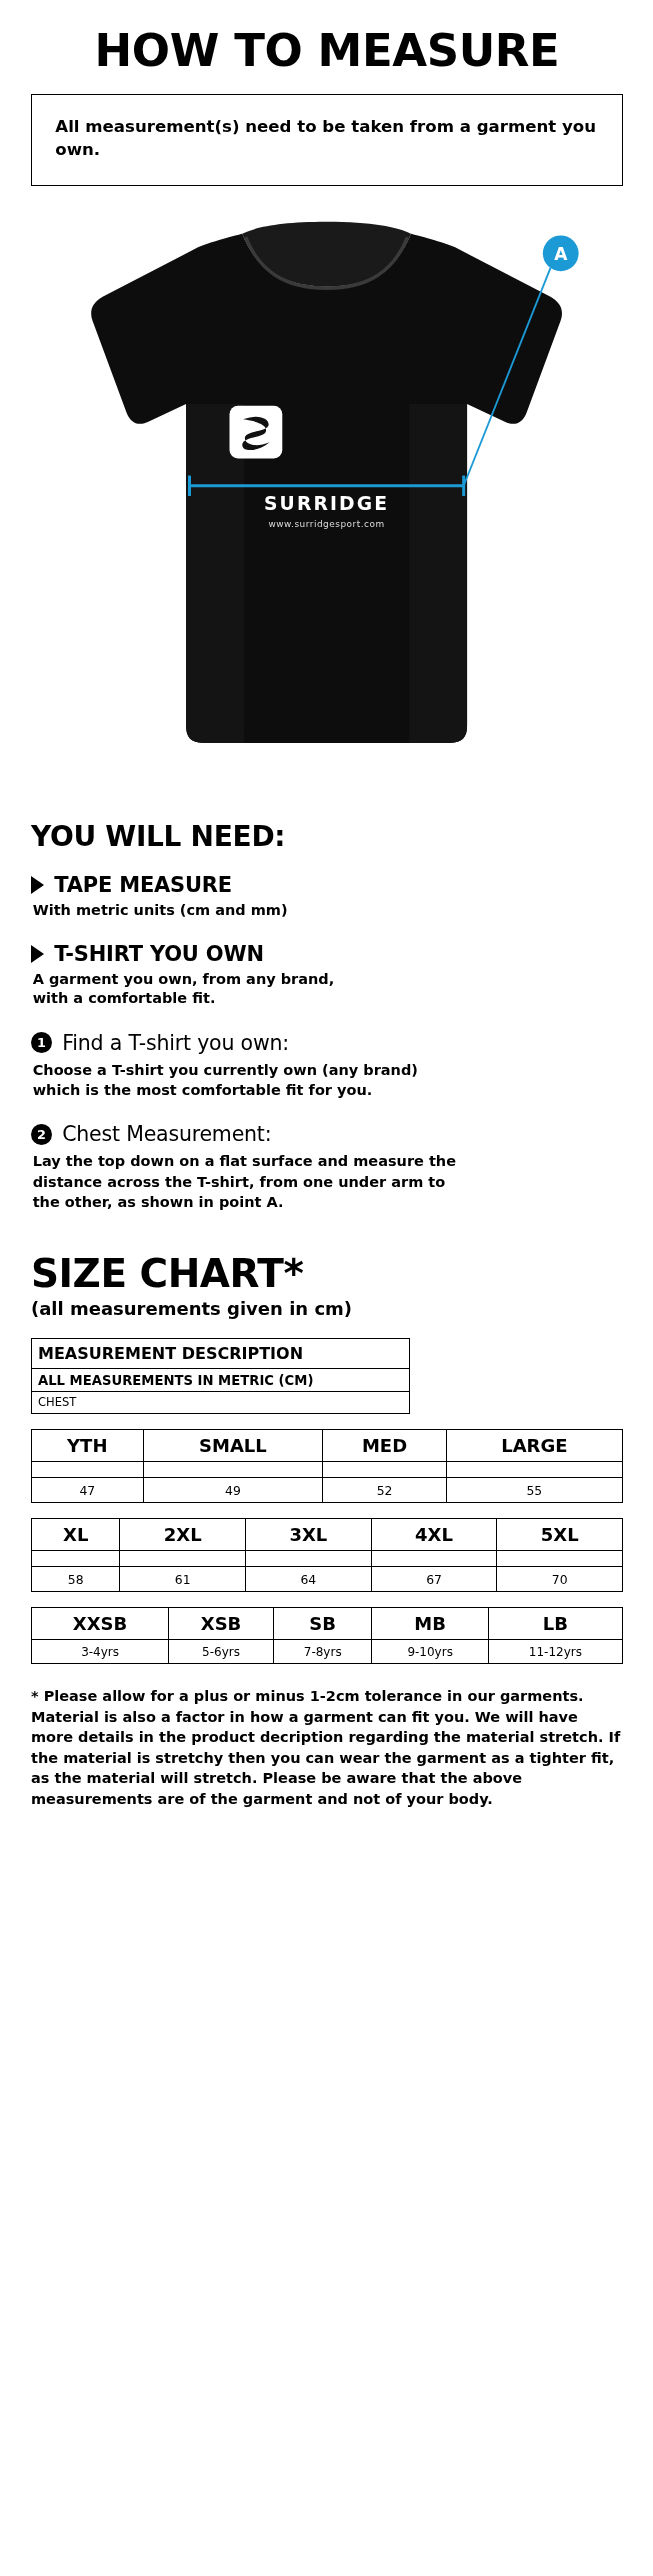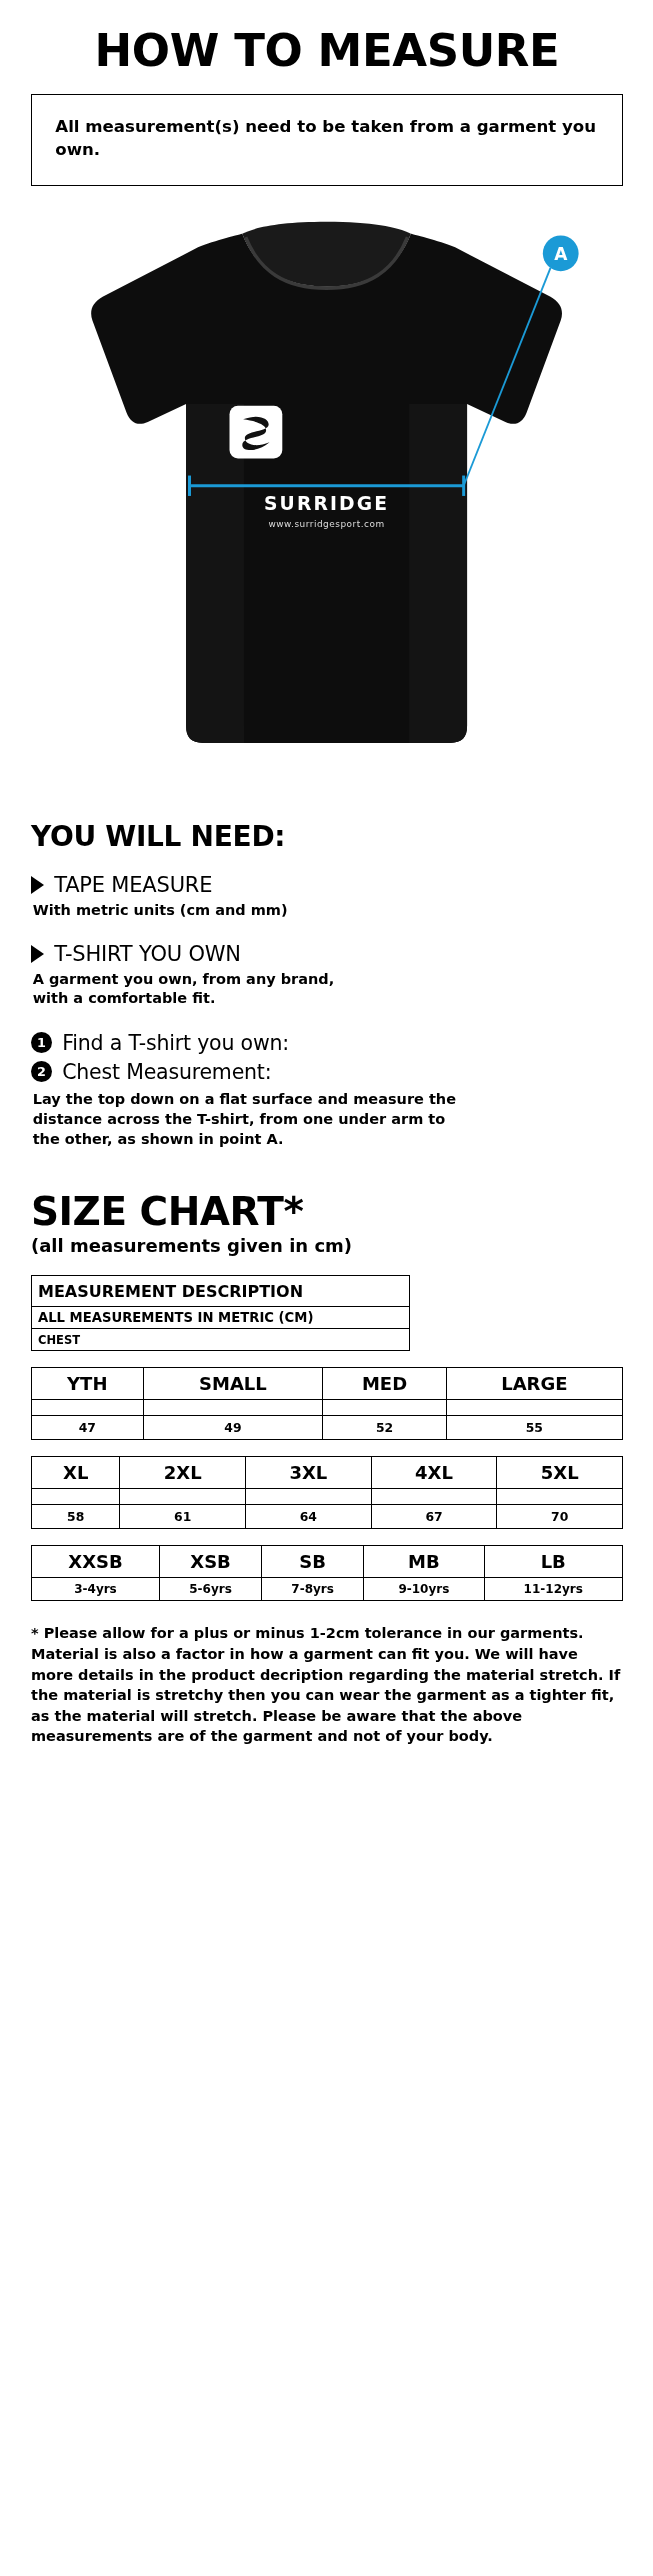--- a/index.html
+++ b/index.html
@@ -86,21 +86,21 @@
   .tri {
     width: 0;
     height: 0;
     border-left: 13.6px solid #000;
     border-top: 9.4px solid transparent;
     border-bottom: 9.4px solid transparent;
     flex: 0 0 auto;
   }
   .need-label {
     font-size: 21px;
-    font-weight: normal;
+    font-weight: bold;
     letter-spacing: -0.2px;
     text-align: right;
   }
   .need-desc {
     font-size: 14.5px;
     font-weight: bold;
     line-height: 1.35;
     margin: 0 0 22px 1.7px;
   }
 
@@ -139,21 +139,20 @@
   
   table {
     border-collapse: collapse;
     width: 100%;
     margin-bottom: 15.3px;
   }
   table td, table th {
     border: 1.4px solid #000;
     text-align: center;
     padding: 3.4px 1.7px;
-    font-weight: bold;
   }
 
   .desc-table td {
     text-align: left;
     padding-left: 6px;
     margin-left: 16px;
   }
   .desc-table .dt-head {
     font-size: 16px;
     font-weight: bold;
@@ -273,20 +272,22 @@
     <span class="tri"></span>
     <span class="need-label">T-SHIRT YOU OWN</span>
   </div>
   <p class="need-desc" style="white-space:pre-line">A garment you own, from any brand,
 with a comfortable fit.</p>
 
   <div class="step-head">
     <span class="num-circle">1</span>
     <span class="step-title">Find a T-shirt you own:</span>
   </div>
+  <p class="step-desc" style="white-space:pre-line">Choose a T-shirt you currently own (any brand)
+which is the most comfortable fit for you.</p>
 
   <div class="step-head">
     <span class="num-circle">2</span>
     <span class="step-title">Chest Measurement:</span>
   </div>
   <p class="step-desc" style="white-space:pre-line">Lay the top down on a flat surface and measure the
 distance across the T-shirt, from one under arm to
 the other, as shown in point A.</p>
 
   <h2 class="size-chart-title">SIZE CHART*</h2>

